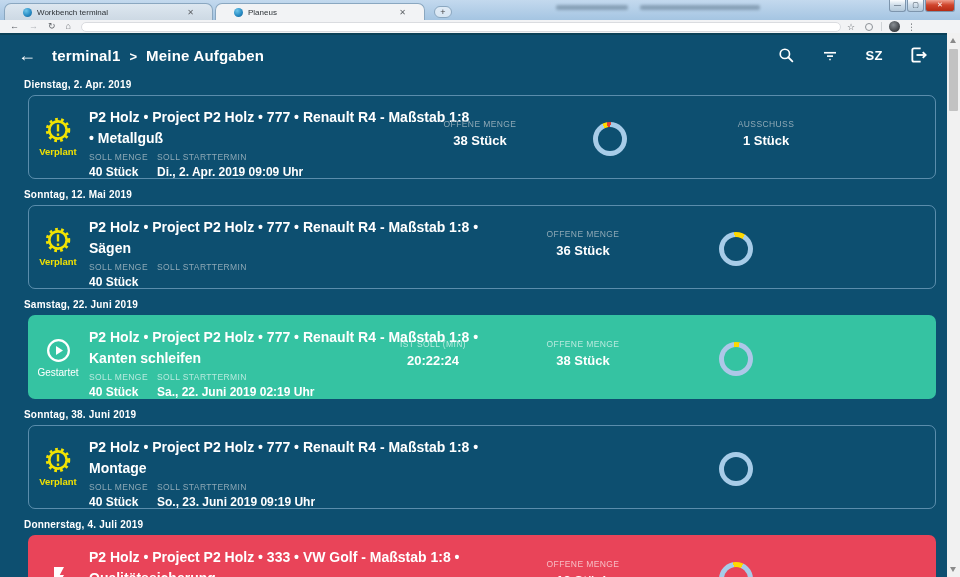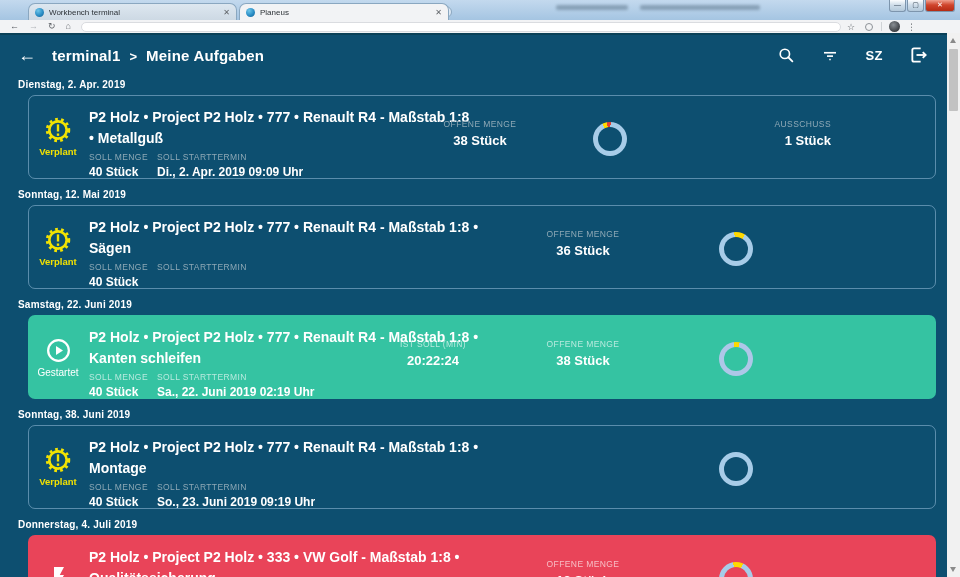--- a/index.html
+++ b/index.html
@@ -9,21 +9,21 @@
   
   .chrome { position:absolute; top:0; left:0; width:960px; height:33px;
             background:linear-gradient(180deg,#c3d9ee 0%,#a5c5e2 60%,#94b9da 100%); }
   .blurbar { position:absolute; height:5px; background:#4c6579; opacity:.45; filter:blur(1.4px); border-radius:2px; }
   .win-controls { position:absolute; top:0; right:5px; display:flex; }
   .win-btn { height:12px; width:17px; border:1px solid #7d95ad; border-top:none;
              background:linear-gradient(#fdfeff,#cfdde9 45%,#b3c9db); border-radius:0 0 3px 3px; margin-left:1px;
              font-size:7px; line-height:10px; text-align:center; color:#3a4a58; }
   .win-btn.close { width:30px; background:linear-gradient(#f2a492,#d9583f 45%,#c23welcome1818); background:linear-gradient(#f0a08e,#d0452c 45%,#b52b14); color:#fff; }
   .tab { position:absolute; top:3px; height:17px; border-radius:7px 7px 0 0; display:flex; align-items:center;
-         padding:0 6px; border:1px solid #8aa7c0; border-bottom:none;margin-left:24px; }
+         padding:0 18px; border:1px solid #8aa7c0; border-bottom:none; }
   .tab.inactive { left:4px; width:209px; background:linear-gradient(#dde7f0,#cdd9e4); }
   .tab.active { left:215px; width:210px; background:#f2f3f5; z-index:2; }
   .favicon { width:9px; height:9px; border-radius:50%; flex:0 0 9px;
              background:radial-gradient(circle at 35% 30%, #6ec6ea 0%, #2a8dc5 55%, #135c8f 100%); margin-right:5px; }
   .tab-label { font-size:8px; color:#2d3237; flex:1 1 auto; white-space:nowrap; overflow:hidden; }
   .tab-close { font-size:8px; color:#5f6368; margin-left:4px; }
   .newtab { position:absolute; left:434px; top:6px; width:18px; height:12px; border-radius:6px;
             background:rgba(255,255,255,.55); border:1px solid #8aa7c0; font-size:9px; line-height:10px;
             text-align:center; color:#444; }
   .addrbar { position:absolute; top:20px; left:0; width:960px; height:13px; background:#f2f3f5; display:flex; align-items:center; }
@@ -44,21 +44,21 @@
   .back-glyph { font-size:18px; font-weight:bold; margin-right:16px; line-height:1; }
   .ab-title { font-size:15px; font-weight:bold; letter-spacing:.2px; }
   .ab-chevron { font-size:13px; font-weight:bold; margin:0 9px; position:relative; top:1px; }
   .ab-spacer { flex:1; }
   .ab-action { margin-left:26px; display:flex; align-items:center; }
   .ab-initials { font-size:13px; font-weight:bold; letter-spacing:.5px; }
   .ab-action svg { display:block; }
 
   
   .content { position:absolute; top:75px; left:0; width:947px; }
-  .section-label { font-size:10px; font-weight:bold; color:#fff; padding:4px 0 5px 18px; letter-spacing:.2px; }
+  .section-label { font-size:10px; font-weight:bold; color:#fff; padding:4px 0 5px 24px; letter-spacing:.2px; }
   .section-label.tall { padding-top:10px; }
   .card { position:relative; margin-left:28px; width:908px; height:84px; border-radius:7px;
           border:1px solid rgba(167,204,232,.5); display:flex; --hole:#0d4f70; }
   .card.started { background:#35c3a2; border-color:transparent; --hole:#35c3a2; }
   .card.error { background:#e94459; border-color:transparent; --hole:#e94459; }
 
   .status-col { width:46px; margin-left:6px; display:flex; flex-direction:column; align-items:center;
                 justify-content:center; flex:0 0 46px; }
   .status-col svg { display:block; }
   .status-label { font-size:9.5px; font-weight:bold; color:#f2e202; margin-top:3px; white-space:nowrap; }
@@ -70,21 +70,21 @@
   .meta { display:grid; grid-template-columns:62px auto; column-gap:6px; }
   .lbl { font-size:8.5px; color:#8fa9b6; letter-spacing:.4px; white-space:nowrap; }
   .started .lbl, .error .lbl { color:rgba(255,255,255,.65); }
   .meta .val { font-size:12px; font-weight:bold; color:#fff; margin-top:3px; white-space:nowrap; }
 
   .stat { position:absolute; top:23px; width:130px; text-align:center; }
   .stat .val { font-size:13px; font-weight:bold; color:#fff; margin-top:4px; }
   .pos-ist { left:339px; }
   .pos-offene { left:489px; }
   .pos-offene-first { left:386px; }
-  .pos-ausschuss { left:672px;text-align:right; }
+  .pos-ausschuss { left:672px; }
   .donut { position:absolute; top:26px; width:34px; height:34px; border-radius:50%; background:#a7cce8; }
   .donut::after { content:""; position:absolute; inset:5px; border-radius:50%; background:var(--hole); }
   .pos-donut { left:690px; }
   .pos-donut-first { left:564px; }
 
   
   .scrollbar { position:absolute; top:33px; right:0; width:13px; height:544px; background:#f1f1f1; }
   .sb-arrow { position:absolute; left:3px; width:0; height:0; border-left:3.5px solid transparent; border-right:3.5px solid transparent; }
   .sb-arrow.up { top:5px; border-bottom:5px solid #8a8a8a; }
   .sb-arrow.down { bottom:5px; border-top:5px solid #8a8a8a; }

